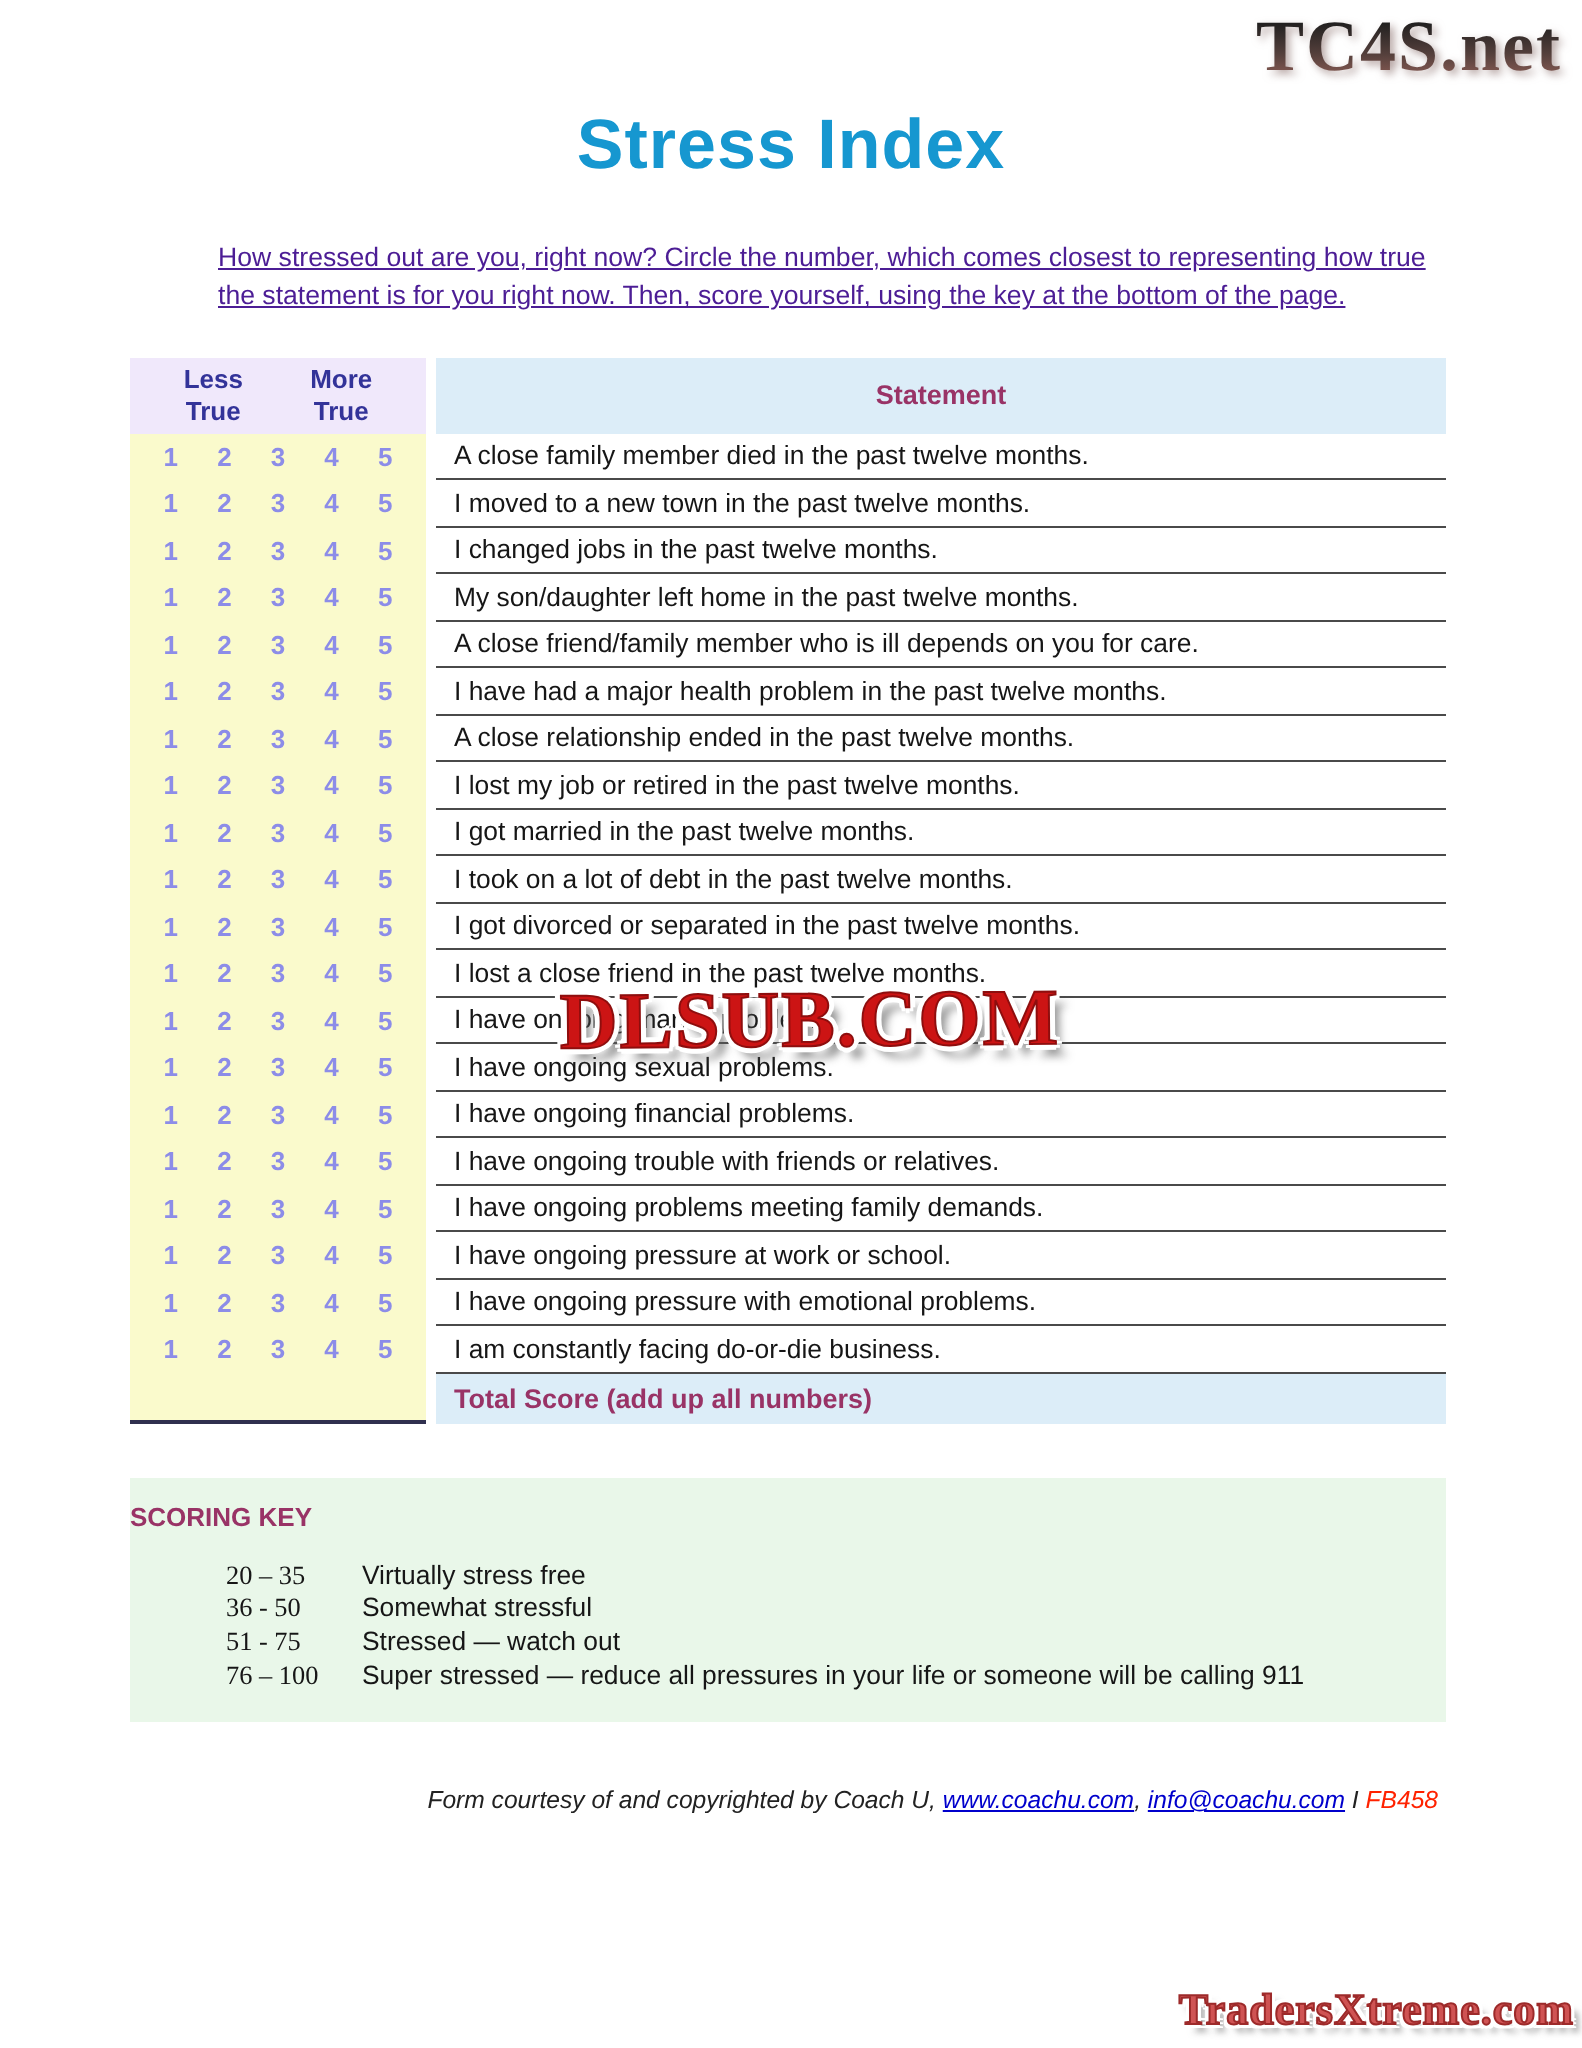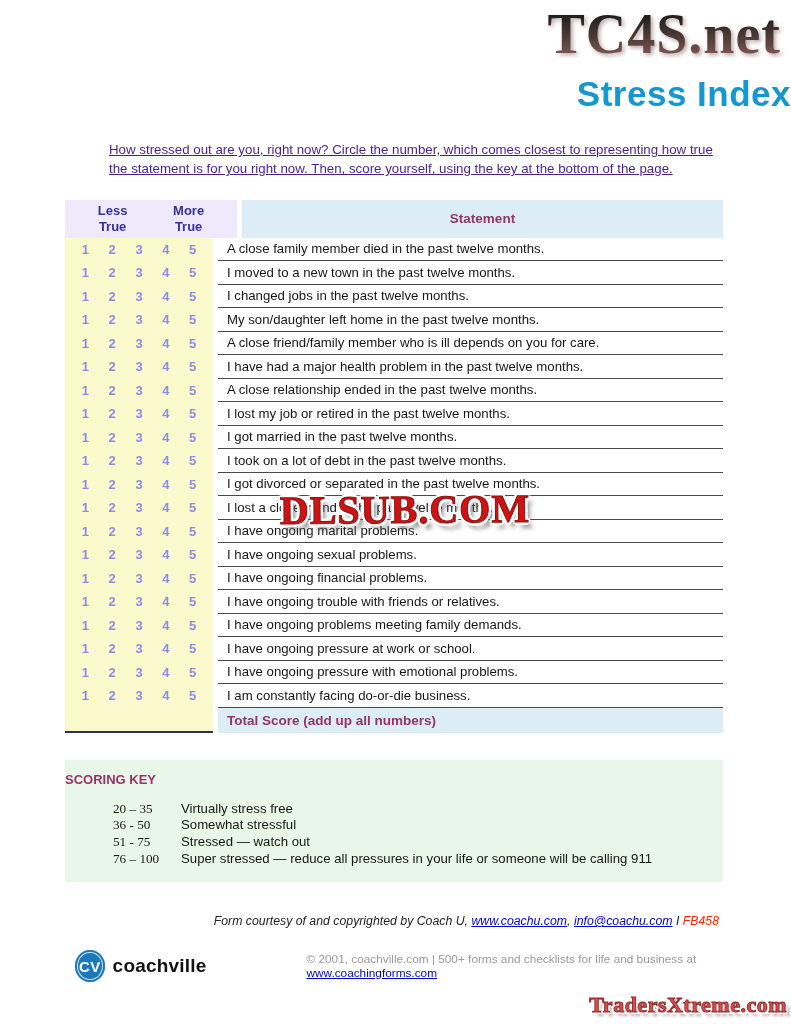--- a/index.html
+++ b/index.html
@@ -1,44 +1,44 @@
 <!DOCTYPE html>
 <html><head>
 <meta charset="utf-8">
 <style>
   html,body{margin:0;padding:0;background:#fff;}
   .page{position:relative;width:791px;height:1024px;background:#fff;overflow:hidden;
         font-family:"Liberation Sans","DejaVu Sans",sans-serif;}
 
   
   .wm-tc4s{position:absolute;top:2px;right:10px;
-    font-family:"Liberation Serif","DejaVu Serif",serif;font-weight:bold;font-size:56px;
+    font-family:"Liberation Serif","DejaVu Serif",serif;font-weight:bold;font-size:36px;
     background:linear-gradient(#1e1e1e 20%,#55403c 60%,#96625a 95%);
     -webkit-background-clip:text;background-clip:text;color:transparent;
     filter:drop-shadow(2px 2px 2px rgba(120,90,85,.55));letter-spacing:1px;text-align:right;}
   .wm-dlsub{position:absolute;left:250px;top:486px;width:310px;text-align:center;
     font-family:"Liberation Serif","DejaVu Serif",serif;font-weight:bold;font-size:40px;
     color:#cc1414;-webkit-text-stroke:1px #8e0e0e;letter-spacing:1px;
     text-shadow:-3px 0 0 #fff,3px 0 0 #fff,0 -3px 0 #fff,0 3px 0 #fff,
       -2px -2px 0 #fff,2px 2px 0 #fff,-2px 2px 0 #fff,2px -2px 0 #fff,5px 6px 4px rgba(90,90,90,.65);
     transform:rotate(-0.5deg);z-index:5;}
   .wm-traders{position:absolute;right:4px;bottom:6px;
     font-family:"Liberation Serif","DejaVu Serif",serif;font-weight:bold;font-size:22px;
     color:#cf5353;-webkit-text-stroke:1px #9d2a2a;letter-spacing:.5px;
     text-shadow:-2px 0 0 #fff,2px 0 0 #fff,0 -2px 0 #fff,0 2px 0 #fff,
       -2px -2px 0 #fff,2px 2px 0 #fff,-2px 2px 0 #fff,2px -2px 0 #fff,4px 4px 3px rgba(130,130,130,.7);}
 
   
-  .title{margin:74px 0 0;text-align:right;font-size:35px;font-weight:bold;color:#1697d0;letter-spacing:.5px;}
+  .title{margin:53px 0 0;text-align:center;font-size:35px;font-weight:bold;color:#1697d0;letter-spacing:.5px;}
   .intro{margin:26px 70px 0 109px;font-size:13.3px;line-height:1.45;color:#4c1d95;text-decoration:underline;}
 
   
   .stress-table{margin:21px 68px 0 65px;width:658px;}
   .t-header{display:flex;height:38px;}
-  .t-header-left{width:172px;background:#f0e8fb;display:flex;align-items:center;justify-content:space-around;padding:0 10px;box-sizing:border-box;}
+  .t-header-left{width:148px;background:#f0e8fb;display:flex;align-items:center;justify-content:space-around;padding:0 10px;box-sizing:border-box;}
   .t-gap{width:5px;background:#fff;flex:none;}
   .t-header-right{flex:1;background:#dcedf8;display:flex;align-items:center;justify-content:center;}
   .hdr-scale{font-size:13px;font-weight:bold;color:#333399;text-align:center;line-height:1.2;white-space:pre-line;}
   .hdr-statement{font-size:13.5px;font-weight:bold;color:#993366;}
   .row{display:flex;height:23.5px;}
   .num-cell{width:148px;background:#fafacc;display:flex;align-items:center;justify-content:space-around;padding:0 7px;box-sizing:border-box;flex:none;}
   .num{font-size:13px;font-weight:bold;color:#8c8ce8;cursor:pointer;}
   .stmt-cell{flex:1;border-bottom:1px solid #4a4a4a;display:flex;align-items:center;padding-left:9px;box-sizing:border-box;}
   .stmt{font-size:13.2px;color:#161616;}
   .t-total{display:flex;height:25px;}
@@ -381,23 +381,16 @@
           <span class="sk-range">76 – 100</span>
           <span class="sk-label">Super stressed — reduce all pressures in your life or someone will be calling 911</span>
         </div>
     </div>
   </div>
 
   <div class="credit-line">
     <span>Form courtesy of and copyrighted by Coach U, </span><a>www.coachu.com</a><span>, </span><a>info@coachu.com</a><span> I </span><span class="credit-code">FB458</span>
   </div>
 
-  <div class="branding">
-    <div class="cv-logo">CV</div>
-    <span class="brand-name">coachville</span>
-    <span class="copyright">
-      <span>© 2001, coachville.com | 500+ forms and checklists for life and business at </span><a>www.coachingforms.com</a>
-    </span>
-  </div>
 
   <div class="wm-traders">TradersXtreme.com</div>
 
 </div>
 
 </body></html>

